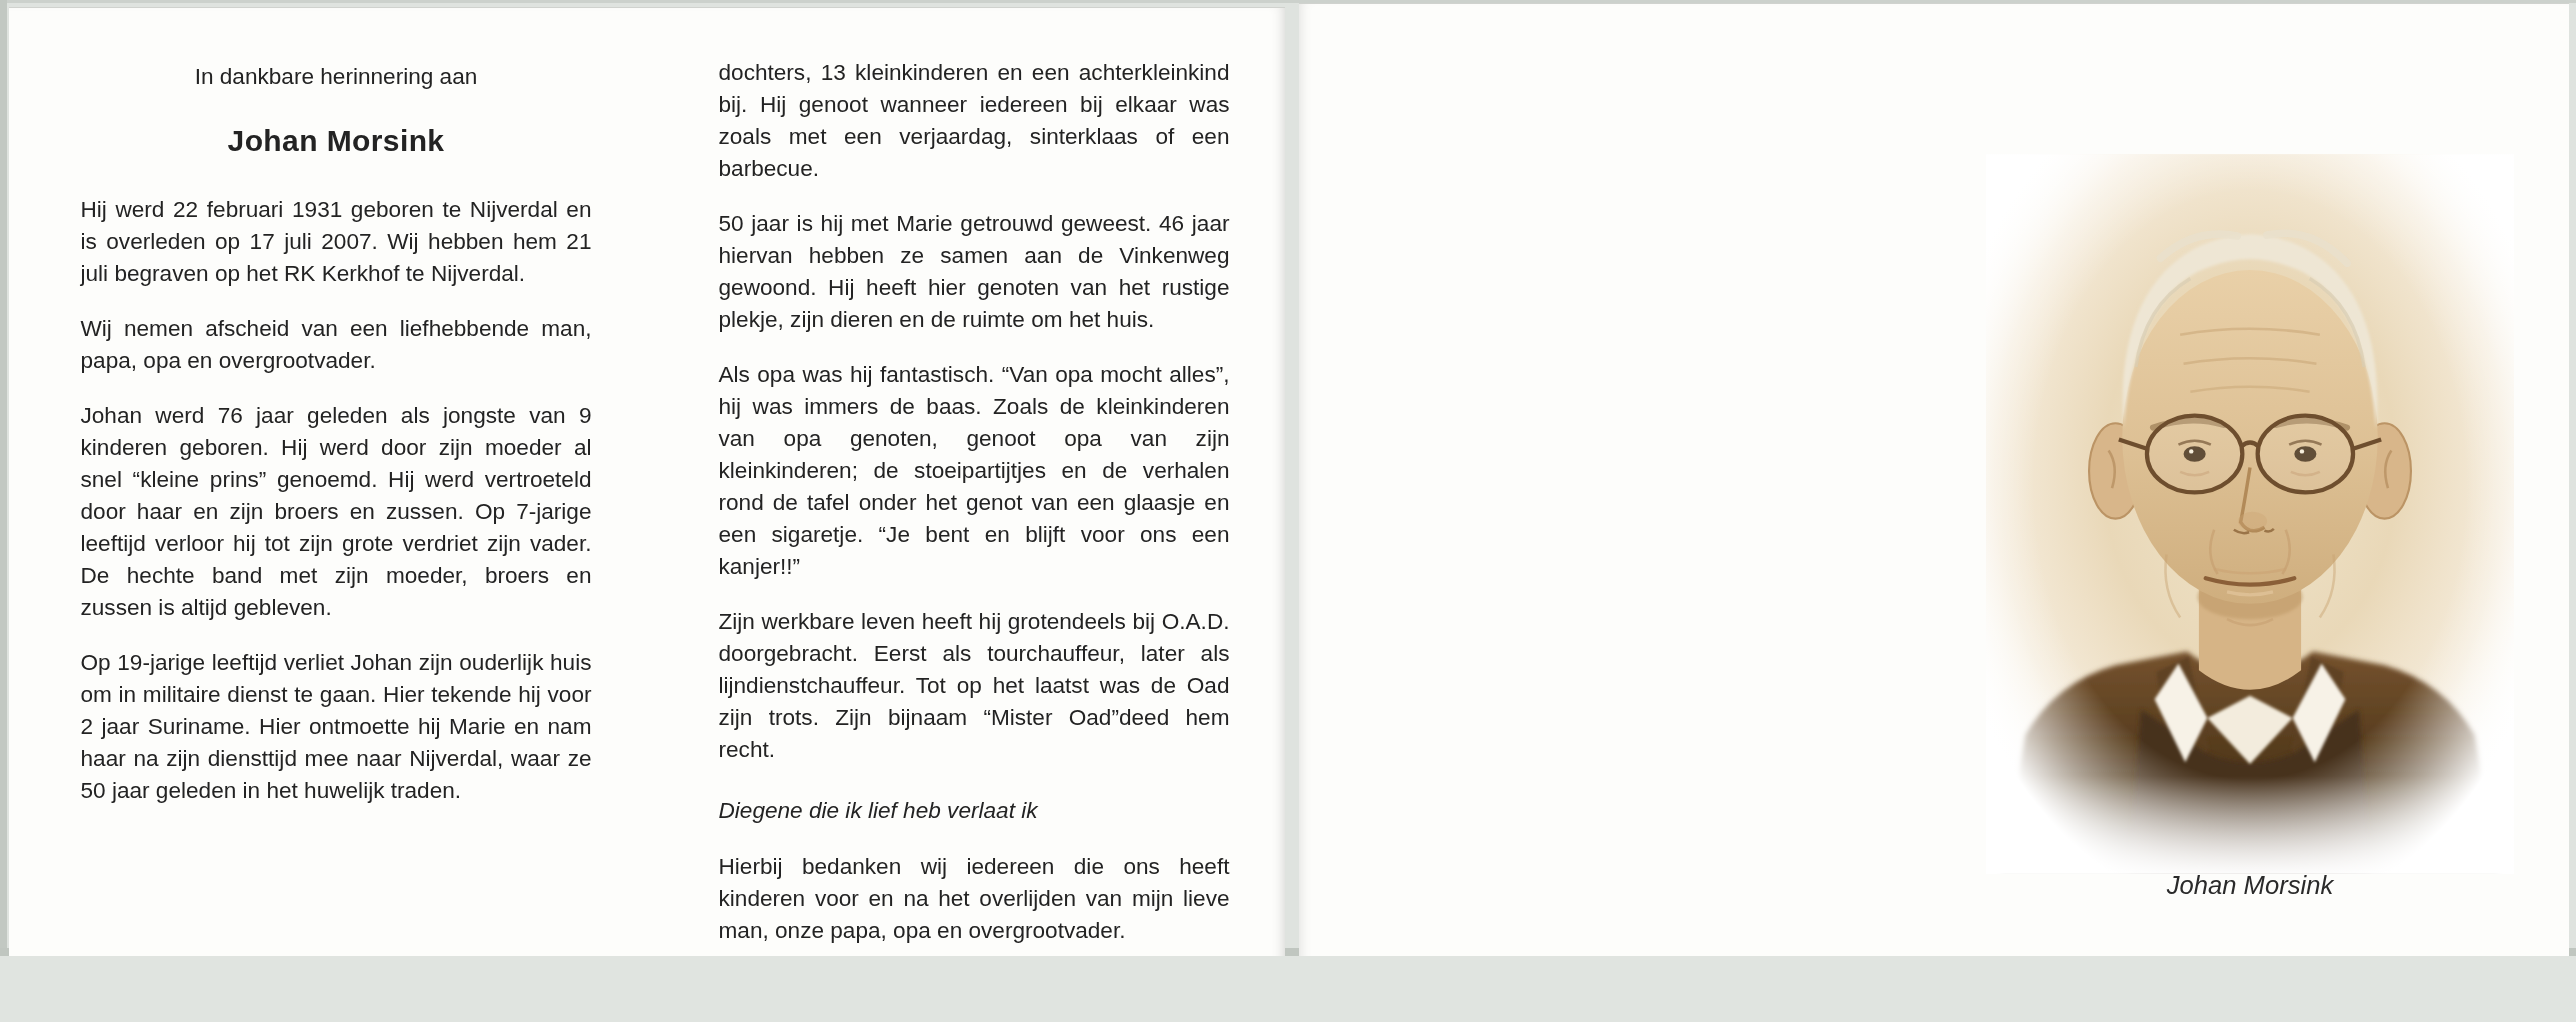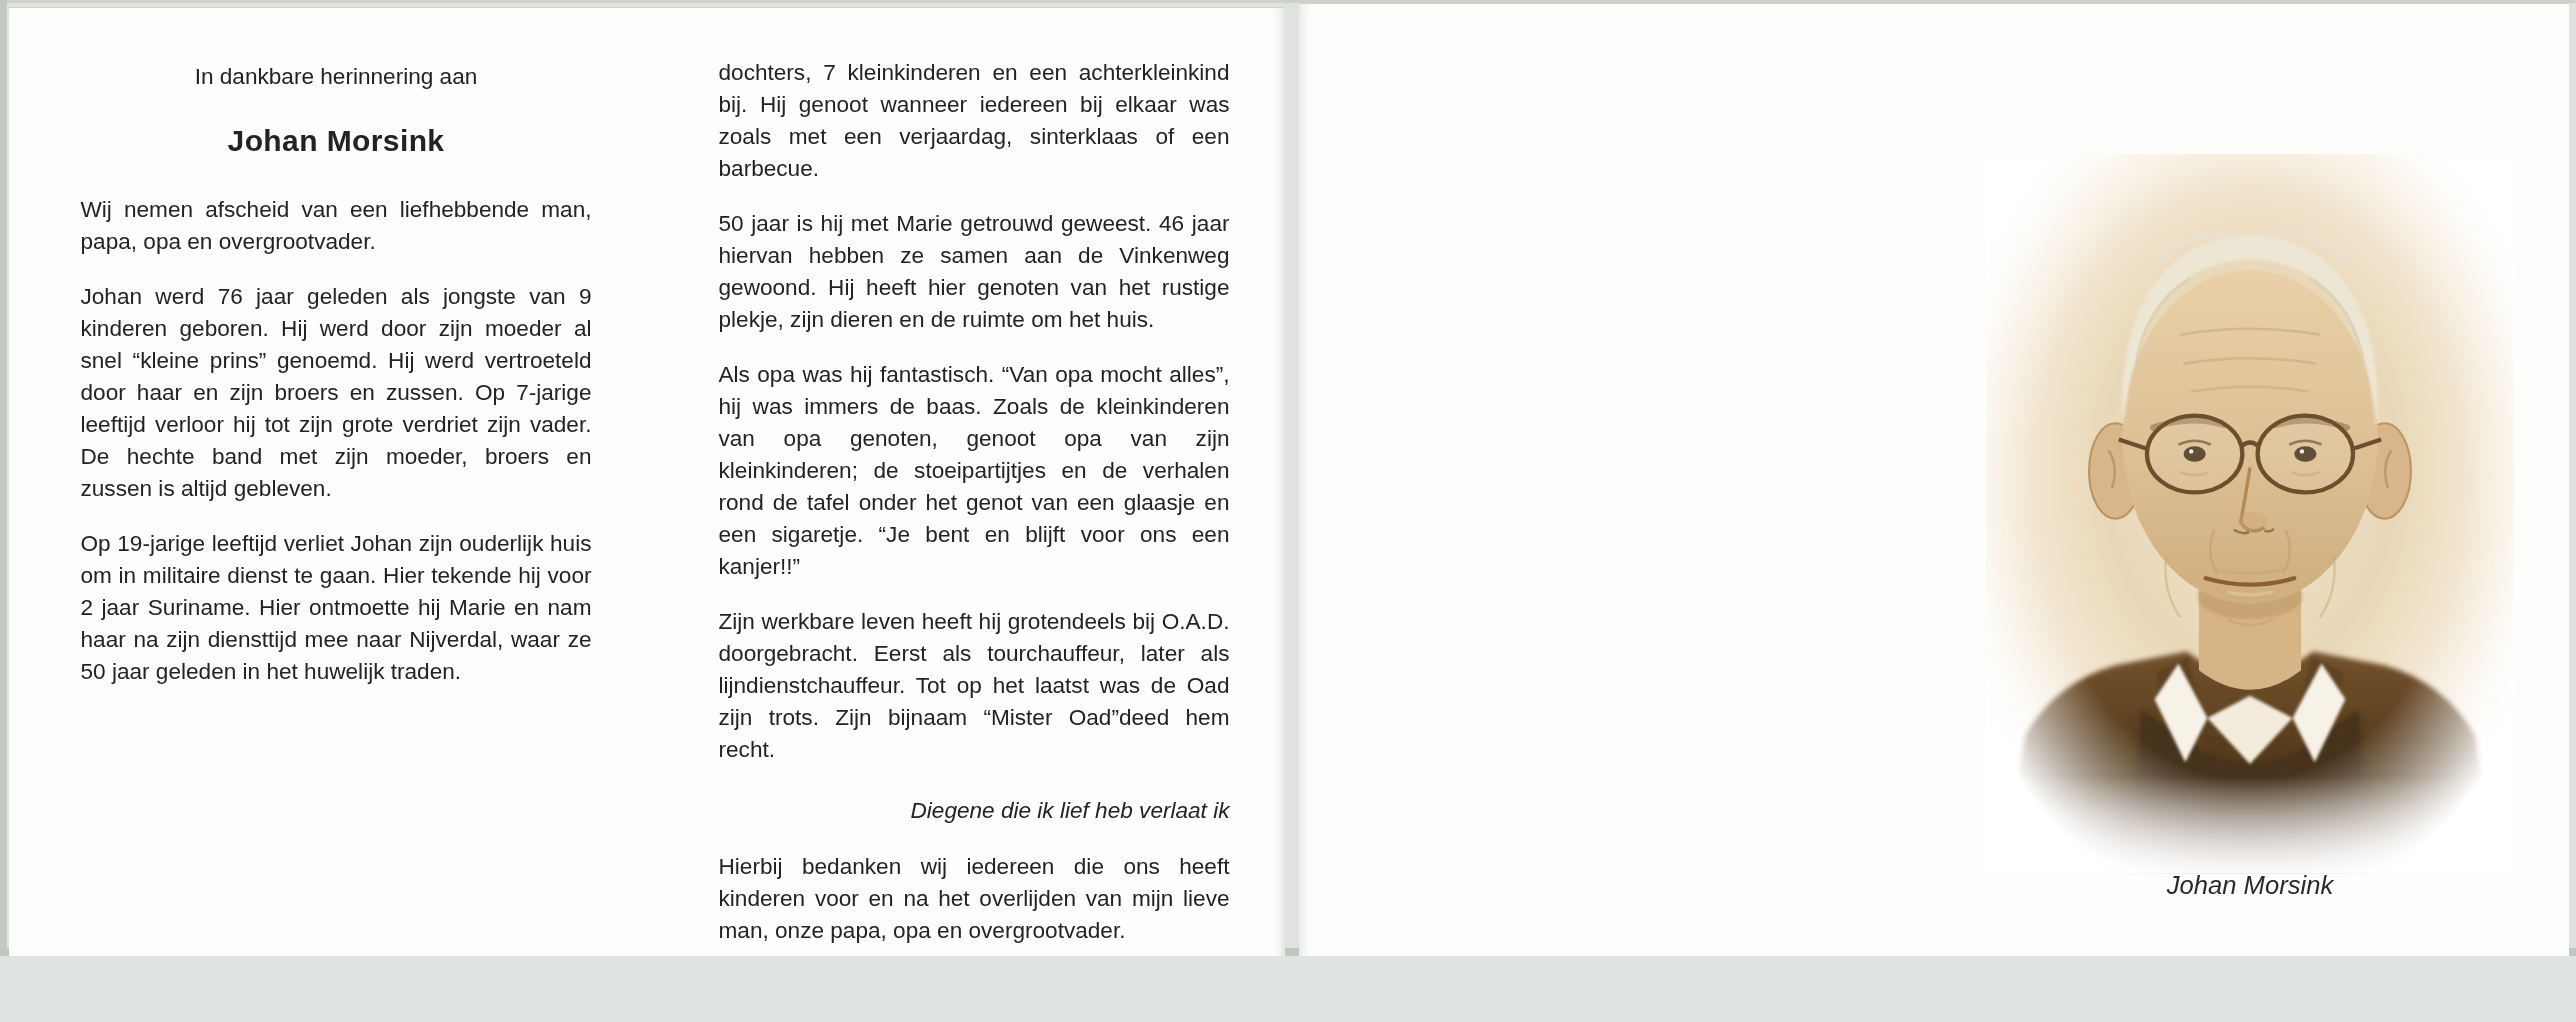--- a/index.html
+++ b/index.html
@@ -55,21 +55,21 @@
     font-size:30px;
     margin:32px 0 0 0;
     letter-spacing:0.4px;
   }
   .paras-start { margin-top:37px; }
   .col p {
     margin:0 0 23px 0;
     text-align:justify;
   }
   .verse {
-    text-align:right;
+    text-align:left;
     font-style:italic;
     margin:29px 0 25.6px 0;
   }
   .verse div { line-height:31px; }
   .closing { text-align:left; margin-top:15.3px; }
 
   
   #photo {
     position:absolute;
     left:687px; top:150px;
@@ -95,28 +95,29 @@
   <div class="edge-left"></div>
   <div class="edge-bottom"></div>
 
   <div id="page-left" class="page">
 
     <div id="col1" class="col">
       <div class="dedication">In dankbare herinnering aan</div>
       <div class="deceased-name">Johan Morsink</div>
 
       <div class="paras-start">
+        <p>Hij werd 22 februari 1931 geboren te Nijverdal en is overleden op 17 juli 2007. Wij hebben hem 21 juli begraven op het RK Kerkhof te Nijverdal.</p>
         <p>Wij nemen afscheid van een liefhebbende man, papa, opa en overgrootvader.</p>
         <p>Johan werd 76 jaar geleden als jongste van 9 kinderen geboren. Hij werd door zijn moeder al snel “kleine prins” genoemd. Hij werd vertroeteld door haar en zijn broers en zussen. Op 7-jarige leeftijd verloor hij tot zijn grote verdriet zijn vader. De hechte band met zijn moeder, broers en zussen is altijd gebleven.</p>
         <p>Op 19-jarige leeftijd verliet Johan zijn ouderlijk huis om in militaire dienst te gaan. Hier tekende hij voor 2 jaar Suriname. Hier ontmoette hij Marie en nam haar na zijn diensttijd mee naar Nijverdal, waar ze 50 jaar geleden in het huwelijk traden.</p>
       </div>
     </div>
 
     <div id="col2" class="col">
-      <p>dochters, 7 kleinkinderen en een achter­kleinkind bij. Hij genoot wanneer iedereen bij elkaar was zoals met een verjaardag, sinterklaas of een barbecue.</p>
+      <p>dochters, 13 kleinkinderen en een achter­kleinkind bij. Hij genoot wanneer iedereen bij elkaar was zoals met een verjaardag, sinterklaas of een barbecue.</p>
       <p>50 jaar is hij met Marie getrouwd geweest. 46 jaar hiervan hebben ze samen aan de Vinkenweg gewoond. Hij heeft hier genoten van het rustige plekje, zijn dieren en de ruimte om het huis.</p>
       <p>Als opa was hij fantastisch. “Van opa mocht alles”, hij was immers de baas. Zoals de kleinkinderen van opa genoten, genoot opa van zijn kleinkinderen; de stoeipartijtjes en de verhalen rond de tafel onder het genot van een glaasje en een sigaretje. “Je bent en blijft voor ons een kanjer!!”</p>
       <p>Zijn werkbare leven heeft hij grotendeels bij O.A.D. doorgebracht. Eerst als tourchauffeur, later als lijndienstchauffeur. Tot op het laatst was de Oad zijn trots. Zijn bijnaam “Mister Oad”deed hem recht.</p>
 
       <div class="verse">
         <div>Diegene die ik lief heb verlaat ik</div>
       </div>
 
       <p>Hierbij bedanken wij iedereen die ons heeft kinderen voor en na het overlijden van mijn lieve man, onze papa, opa en overgrootvader.</p>
 

